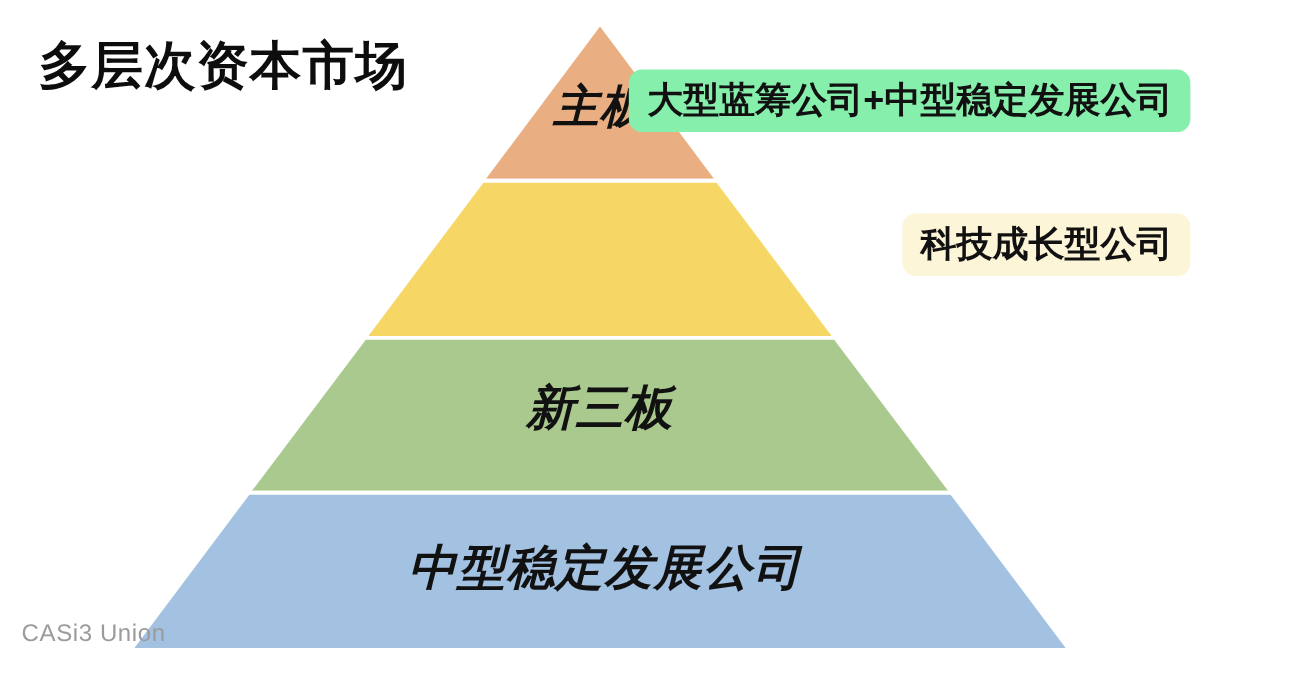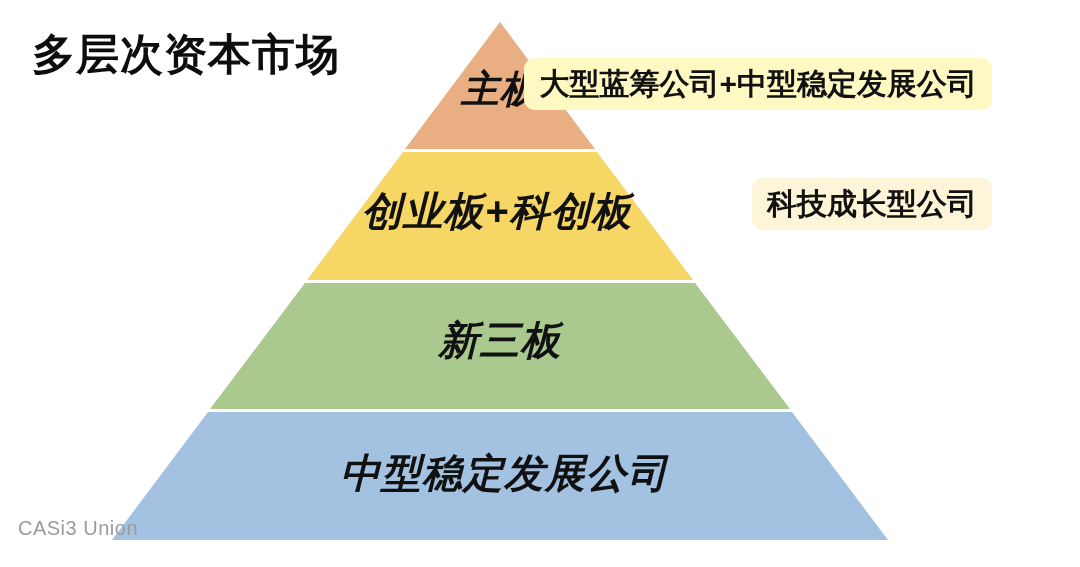--- a/index.html
+++ b/index.html
@@ -77,22 +77,21 @@
 <div class="canvas">
 
   <div class="page-title">多层次资本市场</div>
 
   <div class="tier tier-1" style="background: rgb(233, 174, 130);"></div>
   <div class="tier tier-2" style="background: rgb(246, 214, 100);"></div>
   <div class="tier tier-3" style="background: rgb(169, 201, 142);"></div>
   <div class="tier tier-4" style="background: rgb(163, 193, 225);"></div>
 
   <div class="tier-label tier-label-1">主板</div>
-  <div class="tier-label tier-label-2">创业板+科创板</div>
   <div class="tier-label tier-label-3">新三板</div>
   <div class="tier-label tier-label-4">中型稳定发展公司</div>
 
-  <div class="annotation annotation-1" style="background: #fef9c3; margin-left: 40px;">大型蓝筹公司+中型稳定发展公司</div>
+  <div class="annotation annotation-1" style="background: #86efac; margin-left: 40px;">大型蓝筹公司+中型稳定发展公司</div>
   <div class="annotation annotation-2" style="background: rgb(253, 245, 215);">科技成长型公司</div>
 
   <div class="watermark">CASi3 Union</div>
 
 </div>
 
 </body></html>

